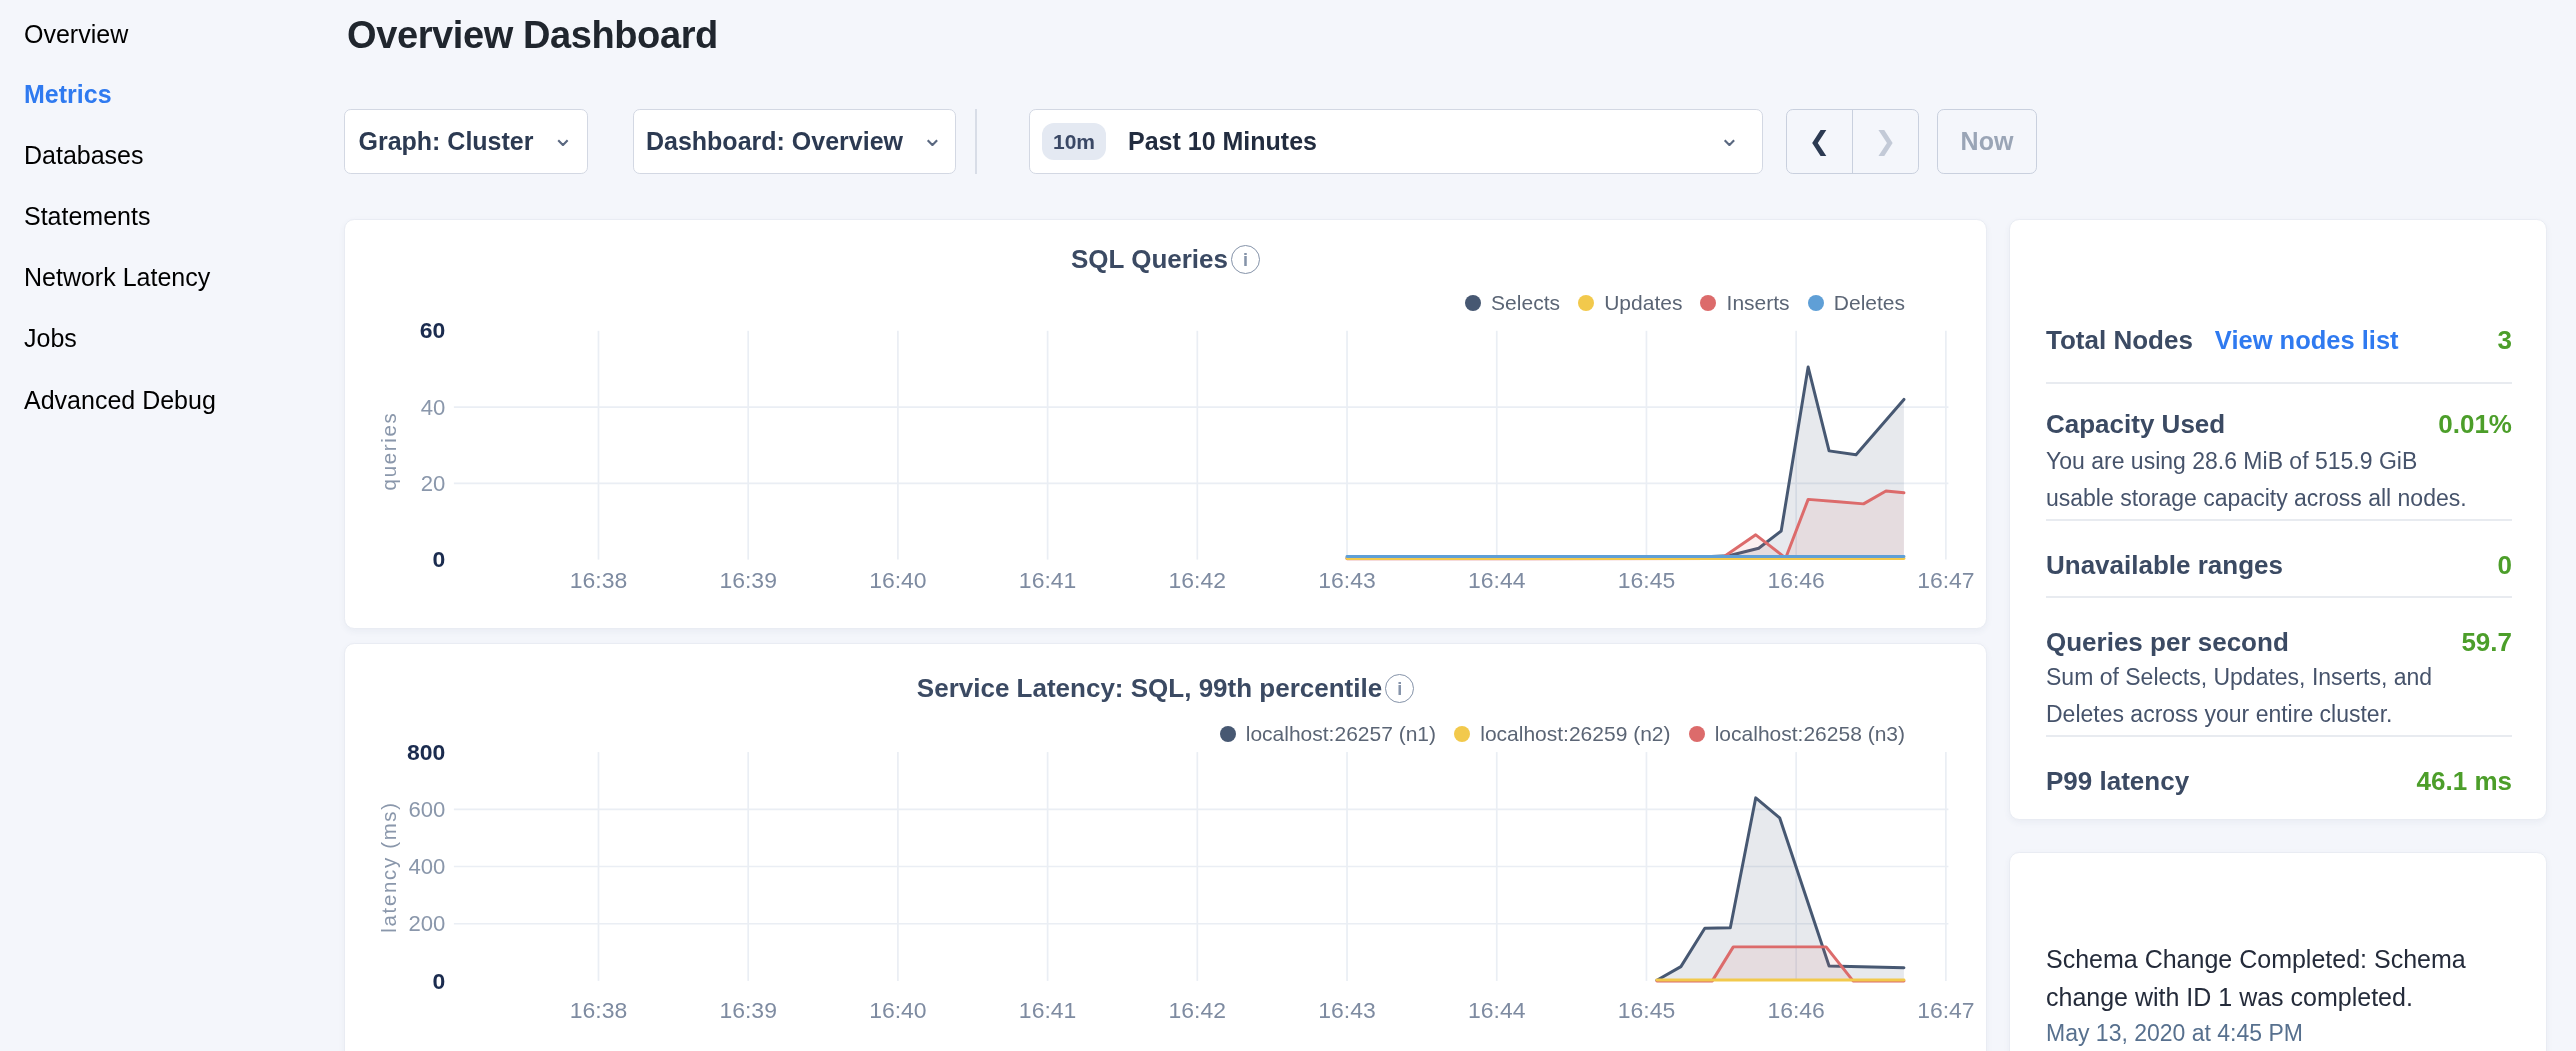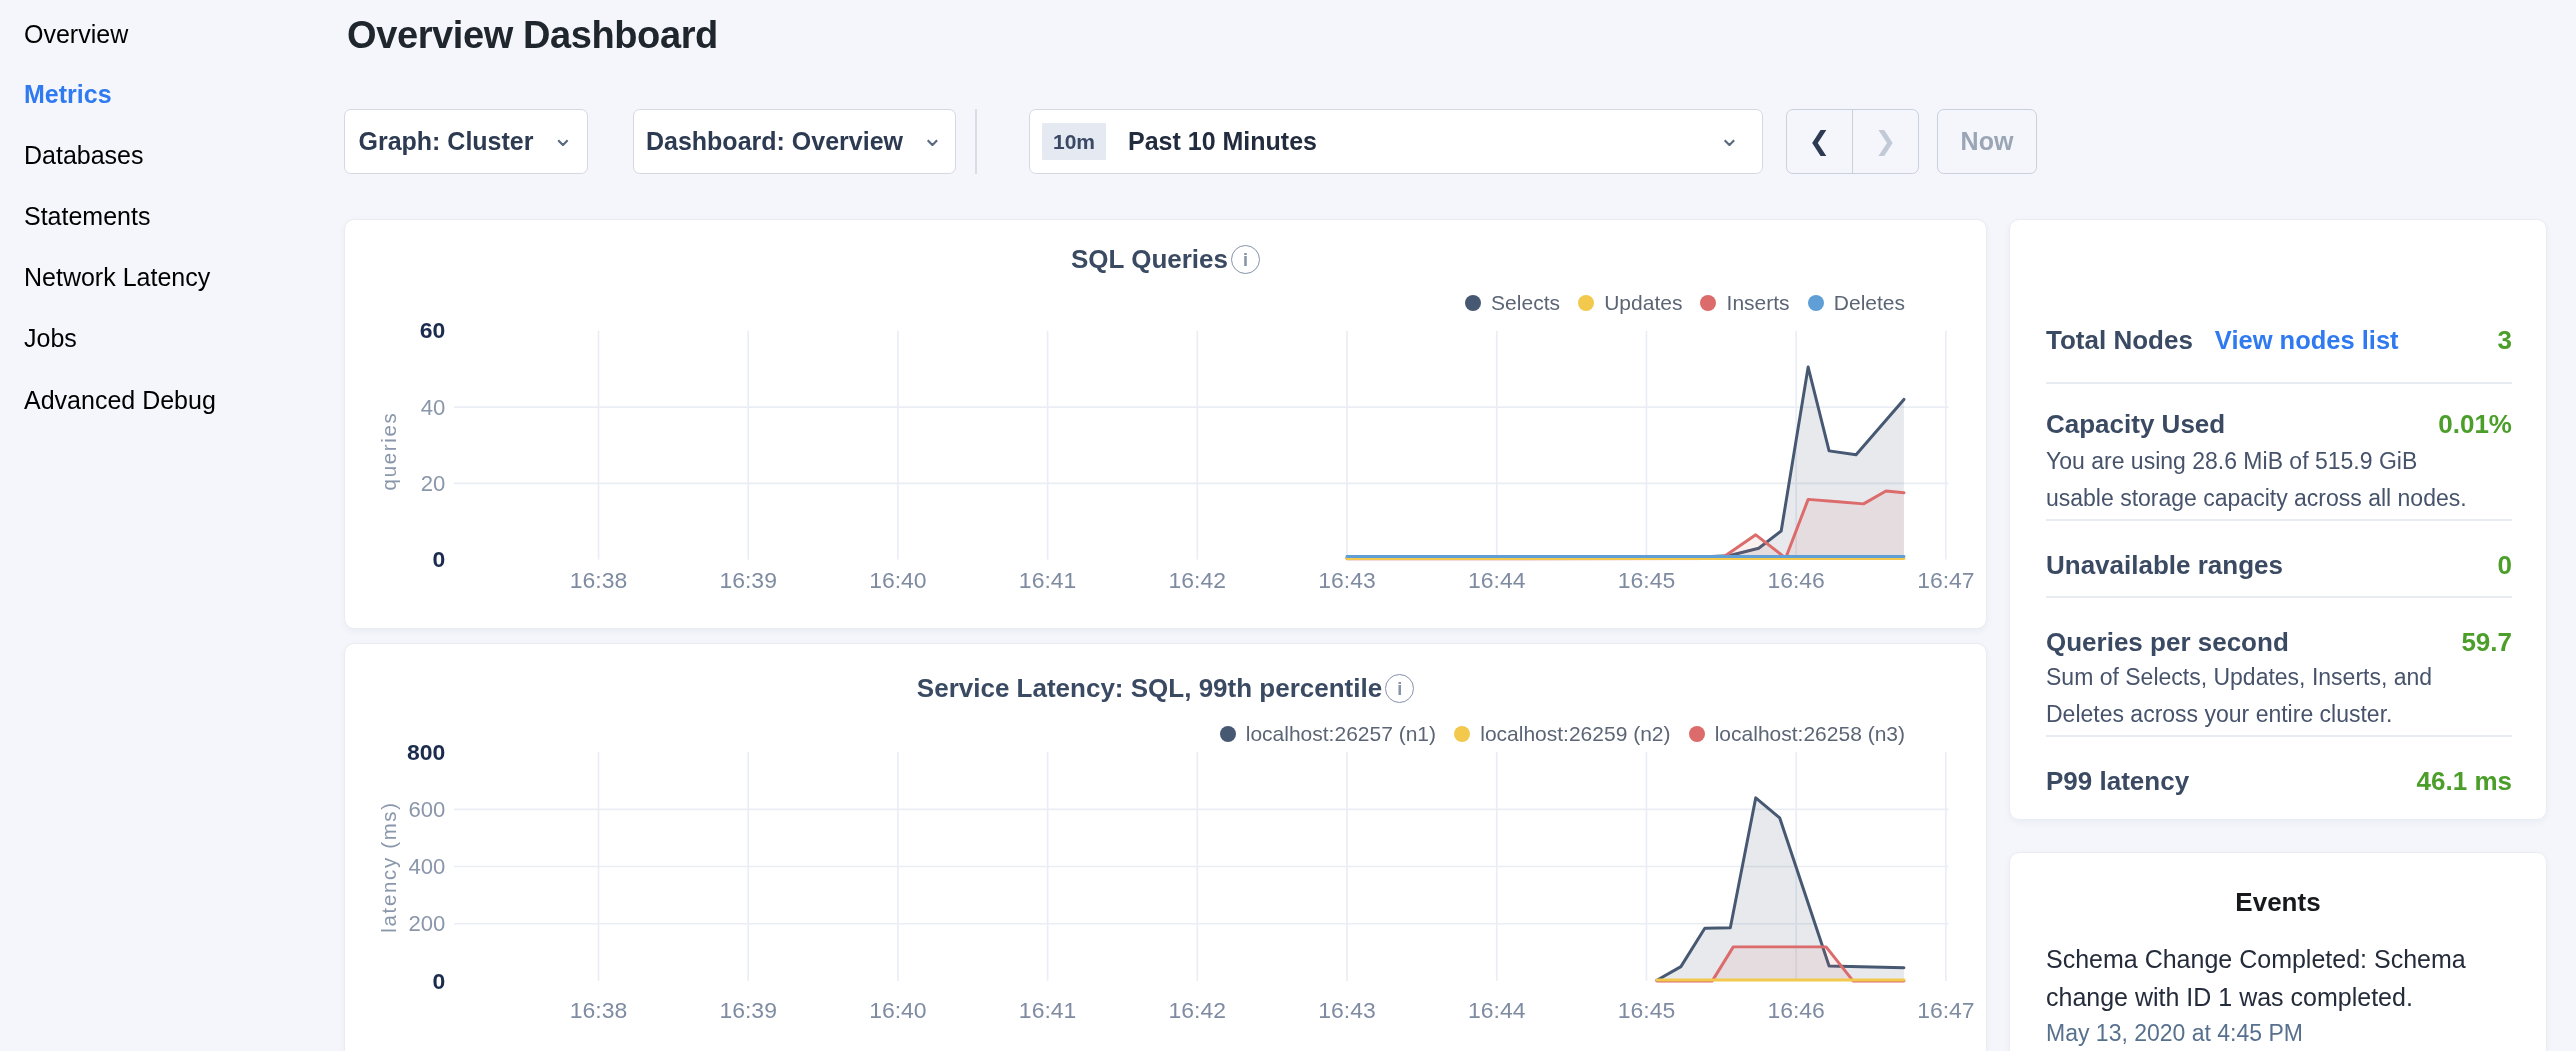--- a/index.html
+++ b/index.html
@@ -27,21 +27,21 @@
     font-size:25px; font-weight:700; color:#2c3a52; cursor:pointer;
   }
   .chev { color:#5a6880; font-size:25.5px; transform:translateY(-5.1px); font-weight:400; }
   .vdivider { position:absolute; left:975px; top:109px; width:1.7px; height:65px; background:#d8dde7; }
   .timebox {
     position:absolute; left:1029px; top:109px; width:734px; height:65px;
     background:#fff; border:1.7px solid #d3d8e3; border-radius:6.8px;
     display:flex; align-items:center; padding:0 22px 0 12px; cursor:pointer;
   }
   .time-badge {
-    background:#e4e9f2; border-radius:1px; padding:6.8px 11px;
+    background:#e4e9f2; border-radius:12px; padding:6.8px 11px;
     font-size:21px; font-weight:700; color:#3a4865;
   }
   .time-label { font-size:25px; font-weight:700; color:#222c3f; margin-left:22px; flex:1; }
   .stepper {
     position:absolute; left:1786px; top:109px; width:133px; height:65px;
     border:1.7px solid #c9d0de; border-radius:6.8px; display:flex; overflow:hidden;
   }
   .step-btn {
     flex:1; display:flex; align-items:center; justify-content:center;
     font-size:26px; font-weight:700; color:#2c3a52; background:transparent;
@@ -271,19 +271,18 @@
     <div class="srow-label" style="top:407px">Queries per second</div>
     <div class="srow-value" style="top:407px">59.7</div>
     <div class="srow-note" style="top:439px">Sum of Selects, Updates, Inserts, and Deletes across your entire cluster.</div>
     <div class="sdivider" style="top:515px"></div>
 
     <div class="srow-label" style="top:546px">P99 latency</div>
     <div class="srow-value" style="top:546px">46.1 ms</div>
   </aside>
 
   <aside class="panel" id="panel-events">
-    <div class="panel-heading" style="top:34px">Events</div>
     <div class="event-text">Schema Change Completed: Schema change with ID 1 was completed.</div>
     <div class="event-date">May 13, 2020 at 4:45 PM</div>
   </aside>
 
 </div>
 
 
 </body></html>

